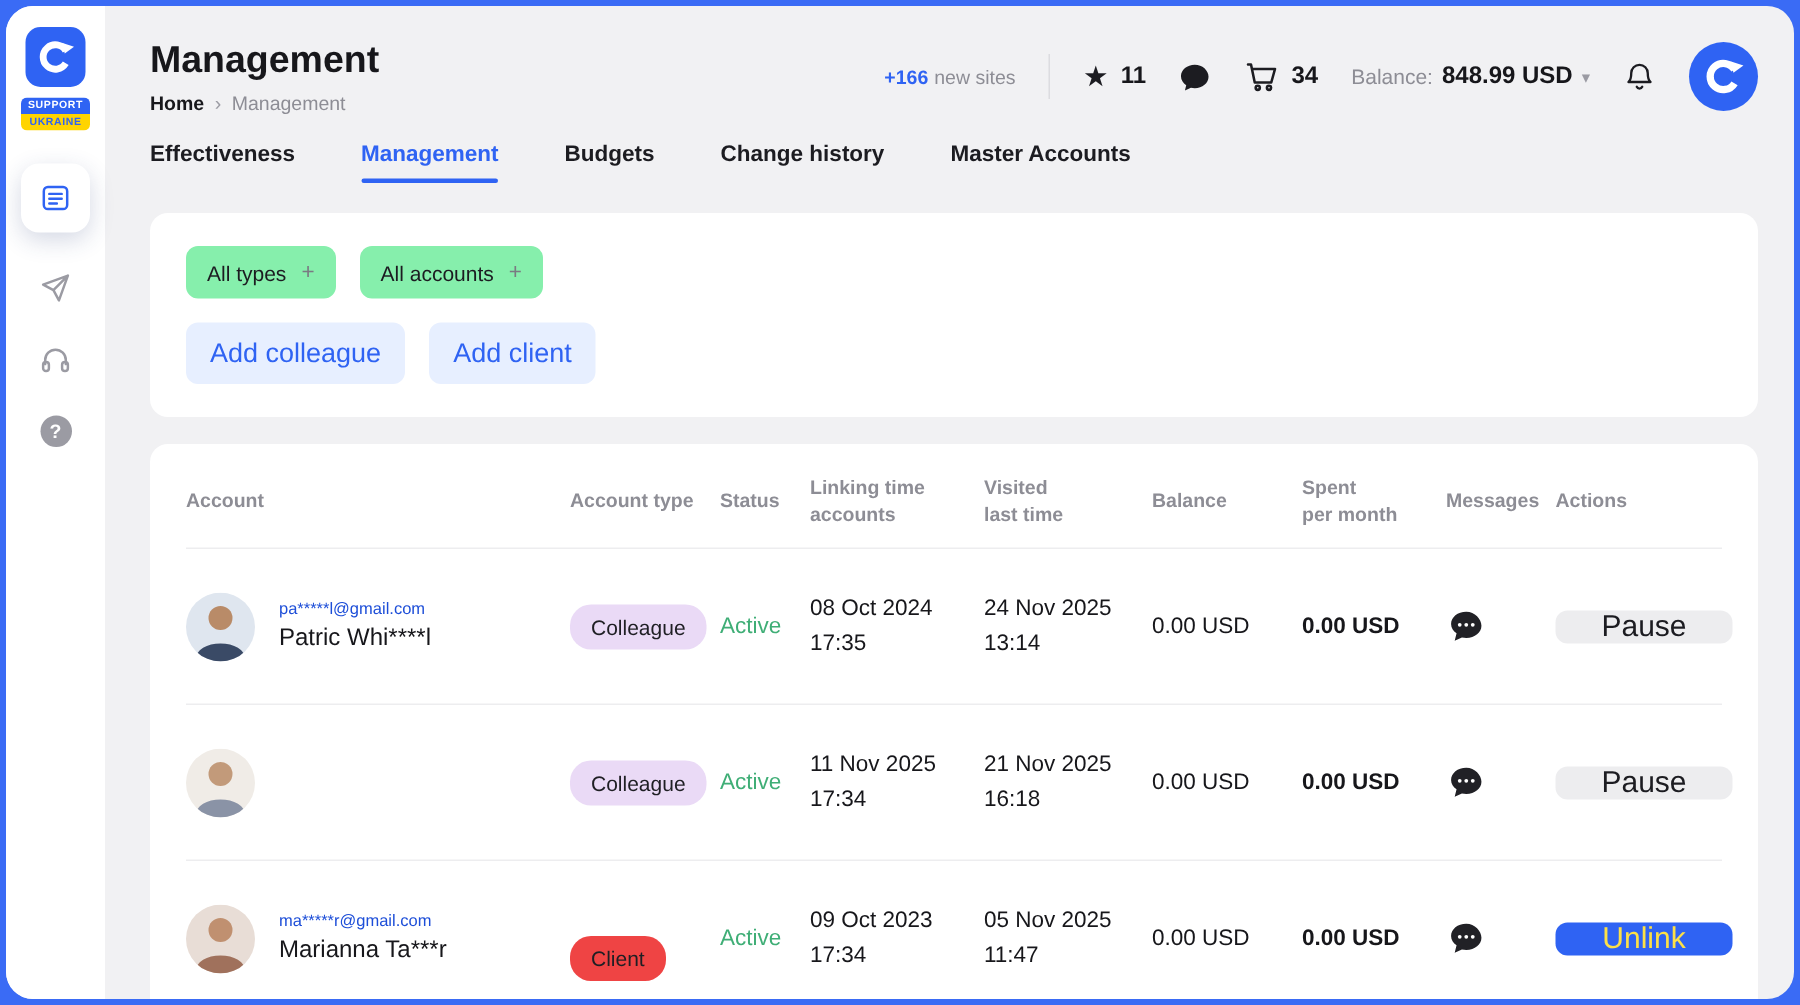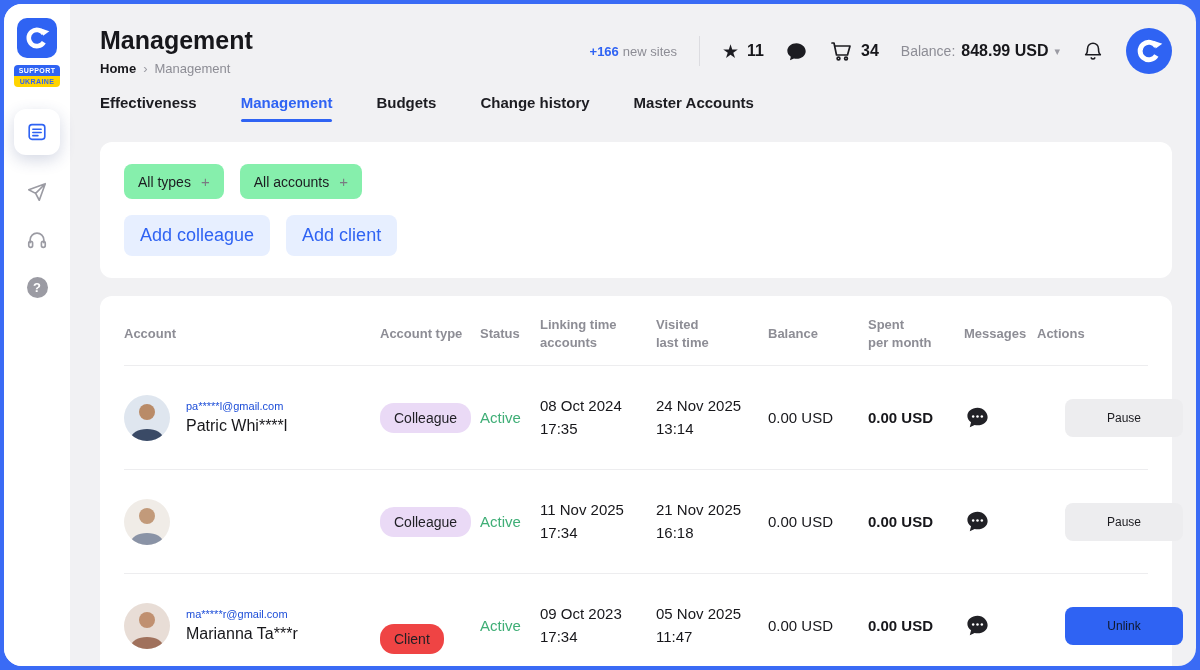--- a/index.html
+++ b/index.html
@@ -67,23 +67,23 @@
   .email { font-size:11px; color:#1d4ed8; cursor:pointer; }
   .uname { font-size:16px; color:#17171b; margin-top:5px; }
   .badge { display:inline-block; padding:7px 14px; border-radius:14px; font-size:14px; color:#1f1f24; }
   .badge-colleague { background:#eadaf6; }
   .badge-client { background:#ef4444;margin-top:27px; }
   .status { font-size:15px; color:#3fae76; }
   .dt { font-size:15px; color:#17171b; line-height:1.5; }
   .money { font-size:15px; color:#17171b; }
   .money.bold { font-weight:700; }
   .msg-btn { background:none; border:none; cursor:pointer; padding:0; display:flex; }
-  .action-btn { width:118px; height:38px; border-radius:8px; border:none; font-size:12px; font-family:inherit; cursor:pointer;margin-left:28px; }
+  .action-btn { width:118px; height:22px; border-radius:8px; border:none; font-size:20px; font-family:inherit; cursor:pointer; }
   .btn-pause { background:#ededef; color:#1c1c21; }
-  .btn-unlink { background:#2f63f3; color:#0f172a; font-weight:500; }
+  .btn-unlink { background:#2f63f3; color:#fde047; font-weight:500; }
 </style>
 </head>
 <body>
 
 <div class="app">
 
   <div class="sidebar">
     <div class="logo">
       <svg width="26" height="26" viewBox="0 0 40 40">
         <path d="M30.5 13.5 A12.5 12.5 0 1 0 30.5 26.5" fill="none" stroke="#fff" stroke-width="7"></path>

